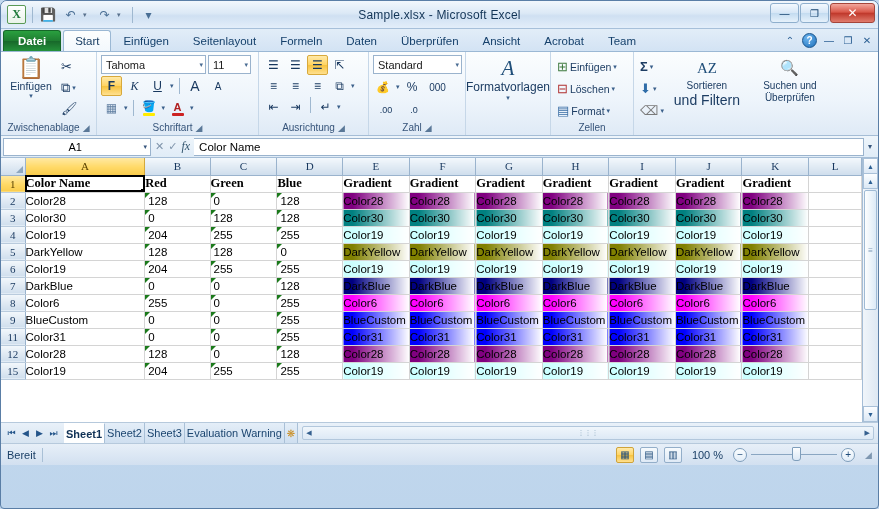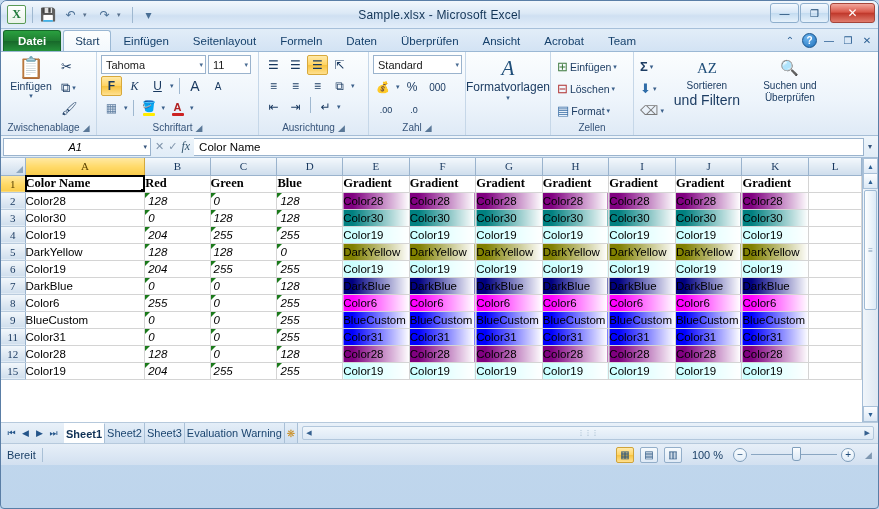--- a/index.html
+++ b/index.html
@@ -156,21 +156,21 @@
   .formulabar {
     height: 22px; display: flex; align-items: center;
     background: linear-gradient(180deg,#eef5fb 0%,#e0ecf7 100%);
     border-bottom: 1px solid #a5bdd6; padding: 0 2px;
   }
   .namebox {
     width: 148px; height: 18px; background: #fff; border: 1px solid #9ab3cd;
     display: flex; align-items: center; justify-content: space-between;
     font-size: 11px; color: #000; padding: 0 3px;
   }
-  .namebox .nv { flex: 1; text-align: center; font-style: italic; }
+  .namebox .nv { flex: 1; text-align: center; }
   .fbicons { display: flex; align-items: center; gap: 4px; padding: 0 4px; }
   .fbic { font-size: 11px; color: #7f94ab; }
   .fx { font-family: "Liberation Serif", serif; font-style: italic; font-size: 12px; color: #33566f; }
   .fbinput {
     flex: 1; height: 18px; background: #fff; border: 1px solid #9ab3cd; border-left: none;
     display: flex; align-items: center; padding-left: 5px; font-size: 11.5px; color: #000;
   }
   .fbdrop { font-size: 8px; color: #36557c; padding: 0 4px; }
 
   
@@ -209,21 +209,21 @@
     background: linear-gradient(180deg,#ffe9a3 0%,#ffd966 55%,#f9cc4d 100%);
     color: #5b4200;
   }
   .cell {
     height: 17px; border-right: 1px solid #d4d4d4; border-bottom: 1px solid #d4d4d4;
     font-size: 11.5px; color: #000; vertical-align: middle;
     overflow: hidden; white-space: nowrap; position: relative;
     padding-left: 2px; font-family: "Liberation Sans", sans-serif;
   }
   .cell.hdr { font-weight: bold; font-family: "Liberation Serif", serif; font-size: 12.5px; }
-  .cell.num { padding-left: 3px; font-style: italic; }
+  .cell.num { padding-left: 3px; }
   .errtri::before {
     content:""; position:absolute; left:0; top:0;
     border-top: 5px solid #1b7a1b; border-right: 5px solid transparent;
   }
   .cell.active {
     outline: 2px solid #000; outline-offset: -2px;
   }
   .cell.active::after {
     content:""; position:absolute; right:-2px; bottom:-2px;
     width:5px; height:5px; background:#000;

